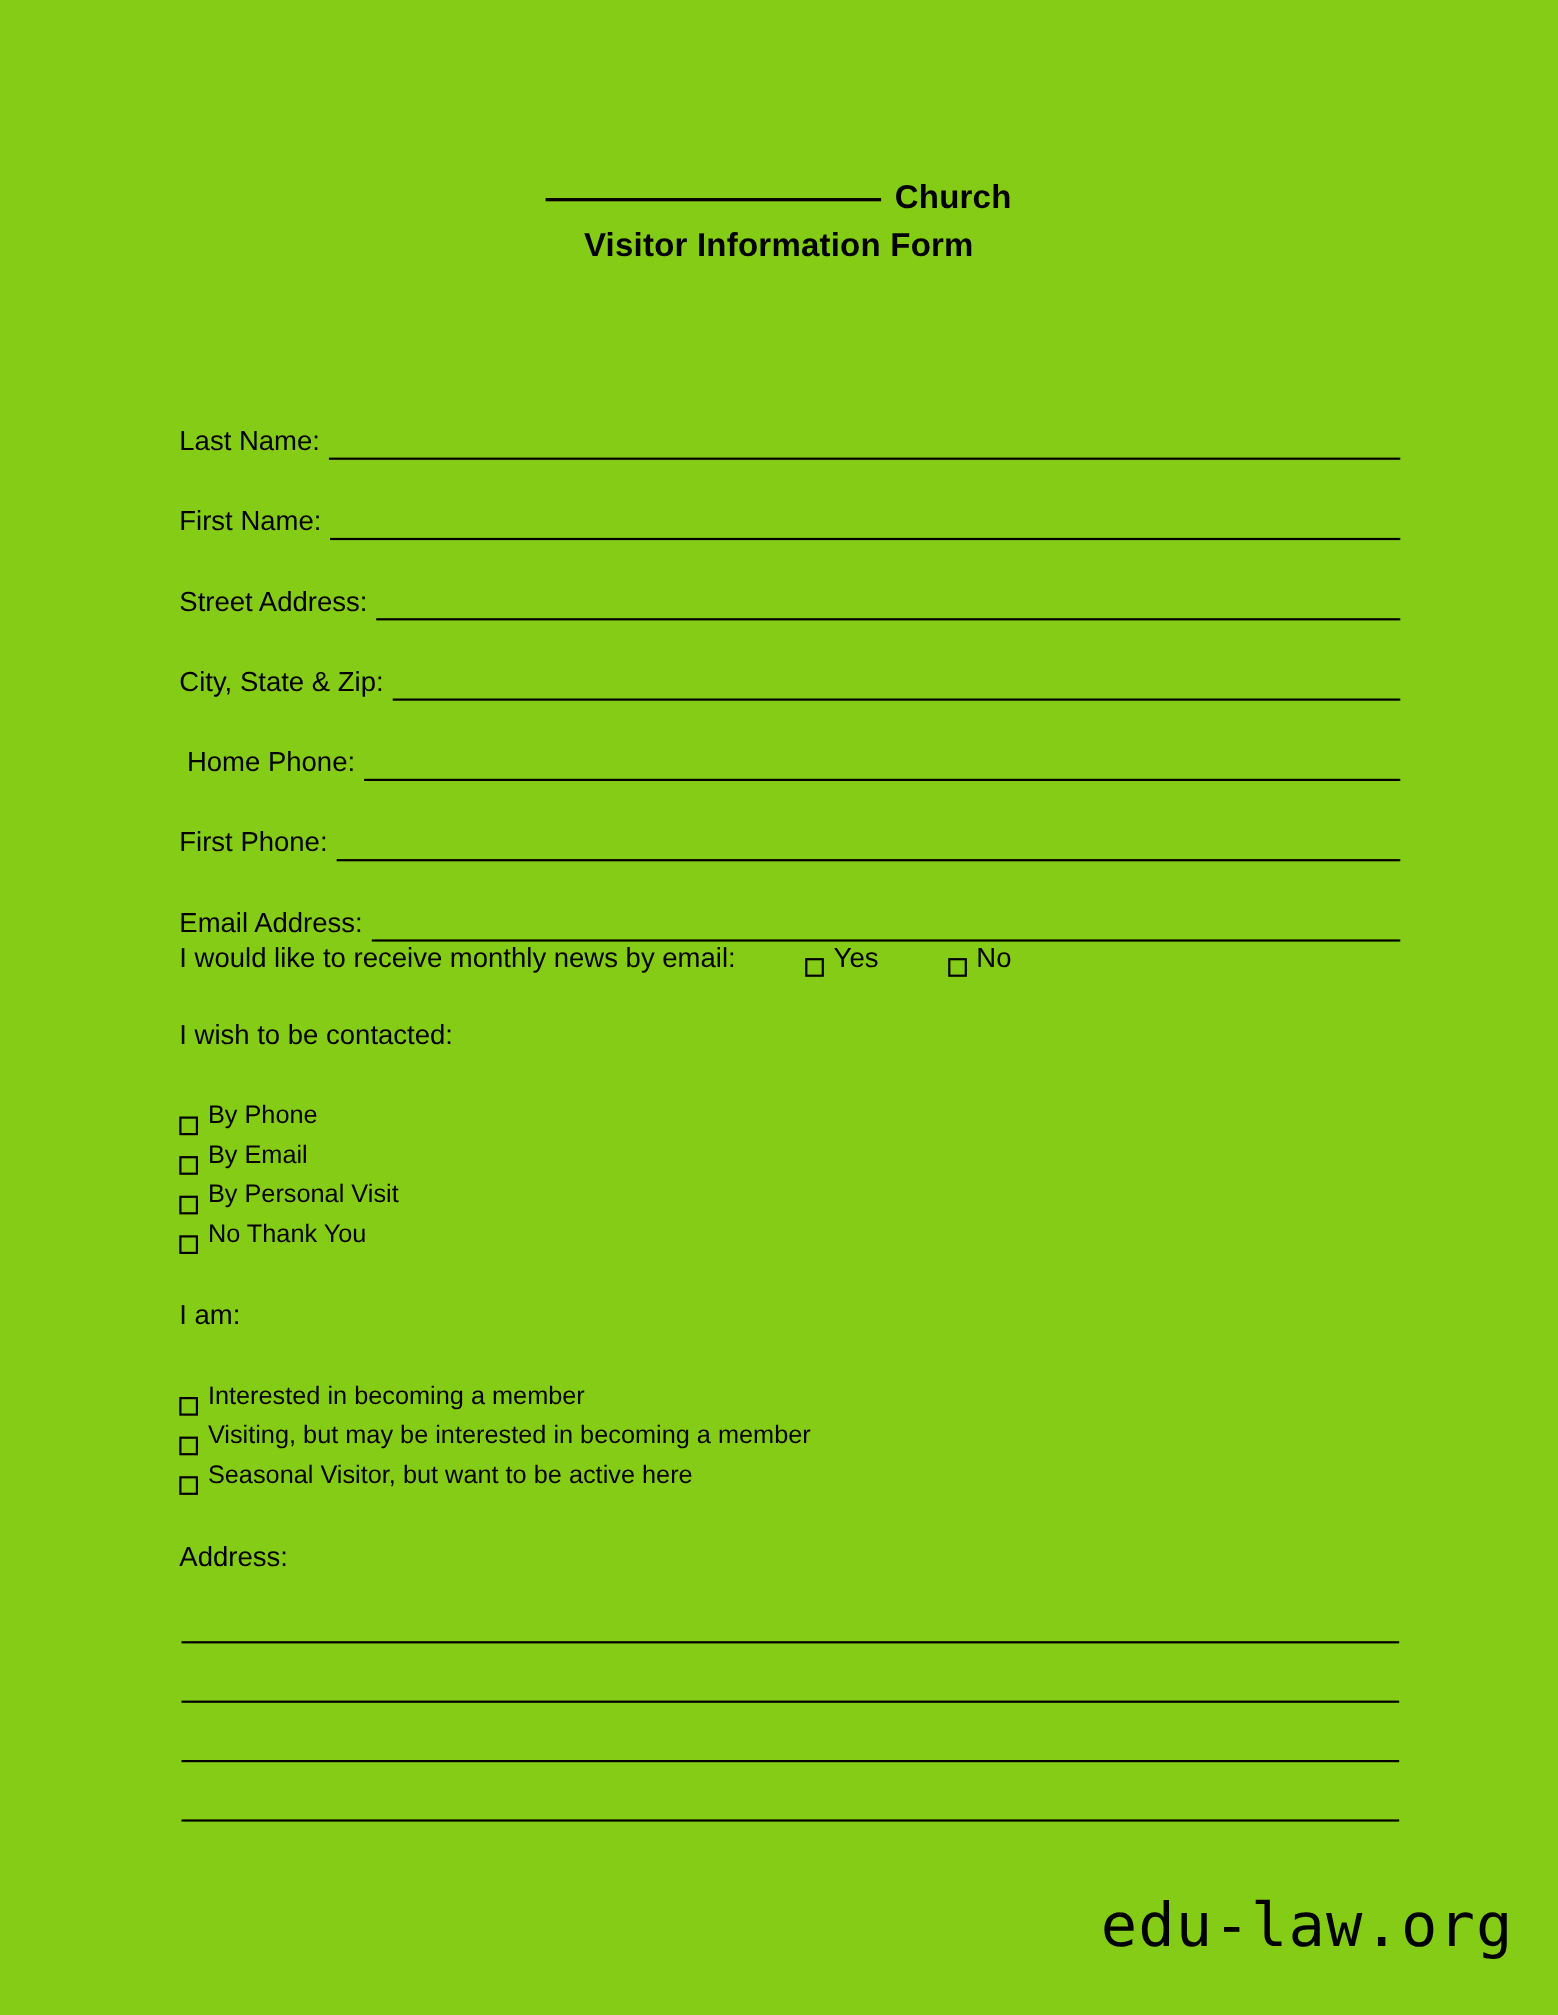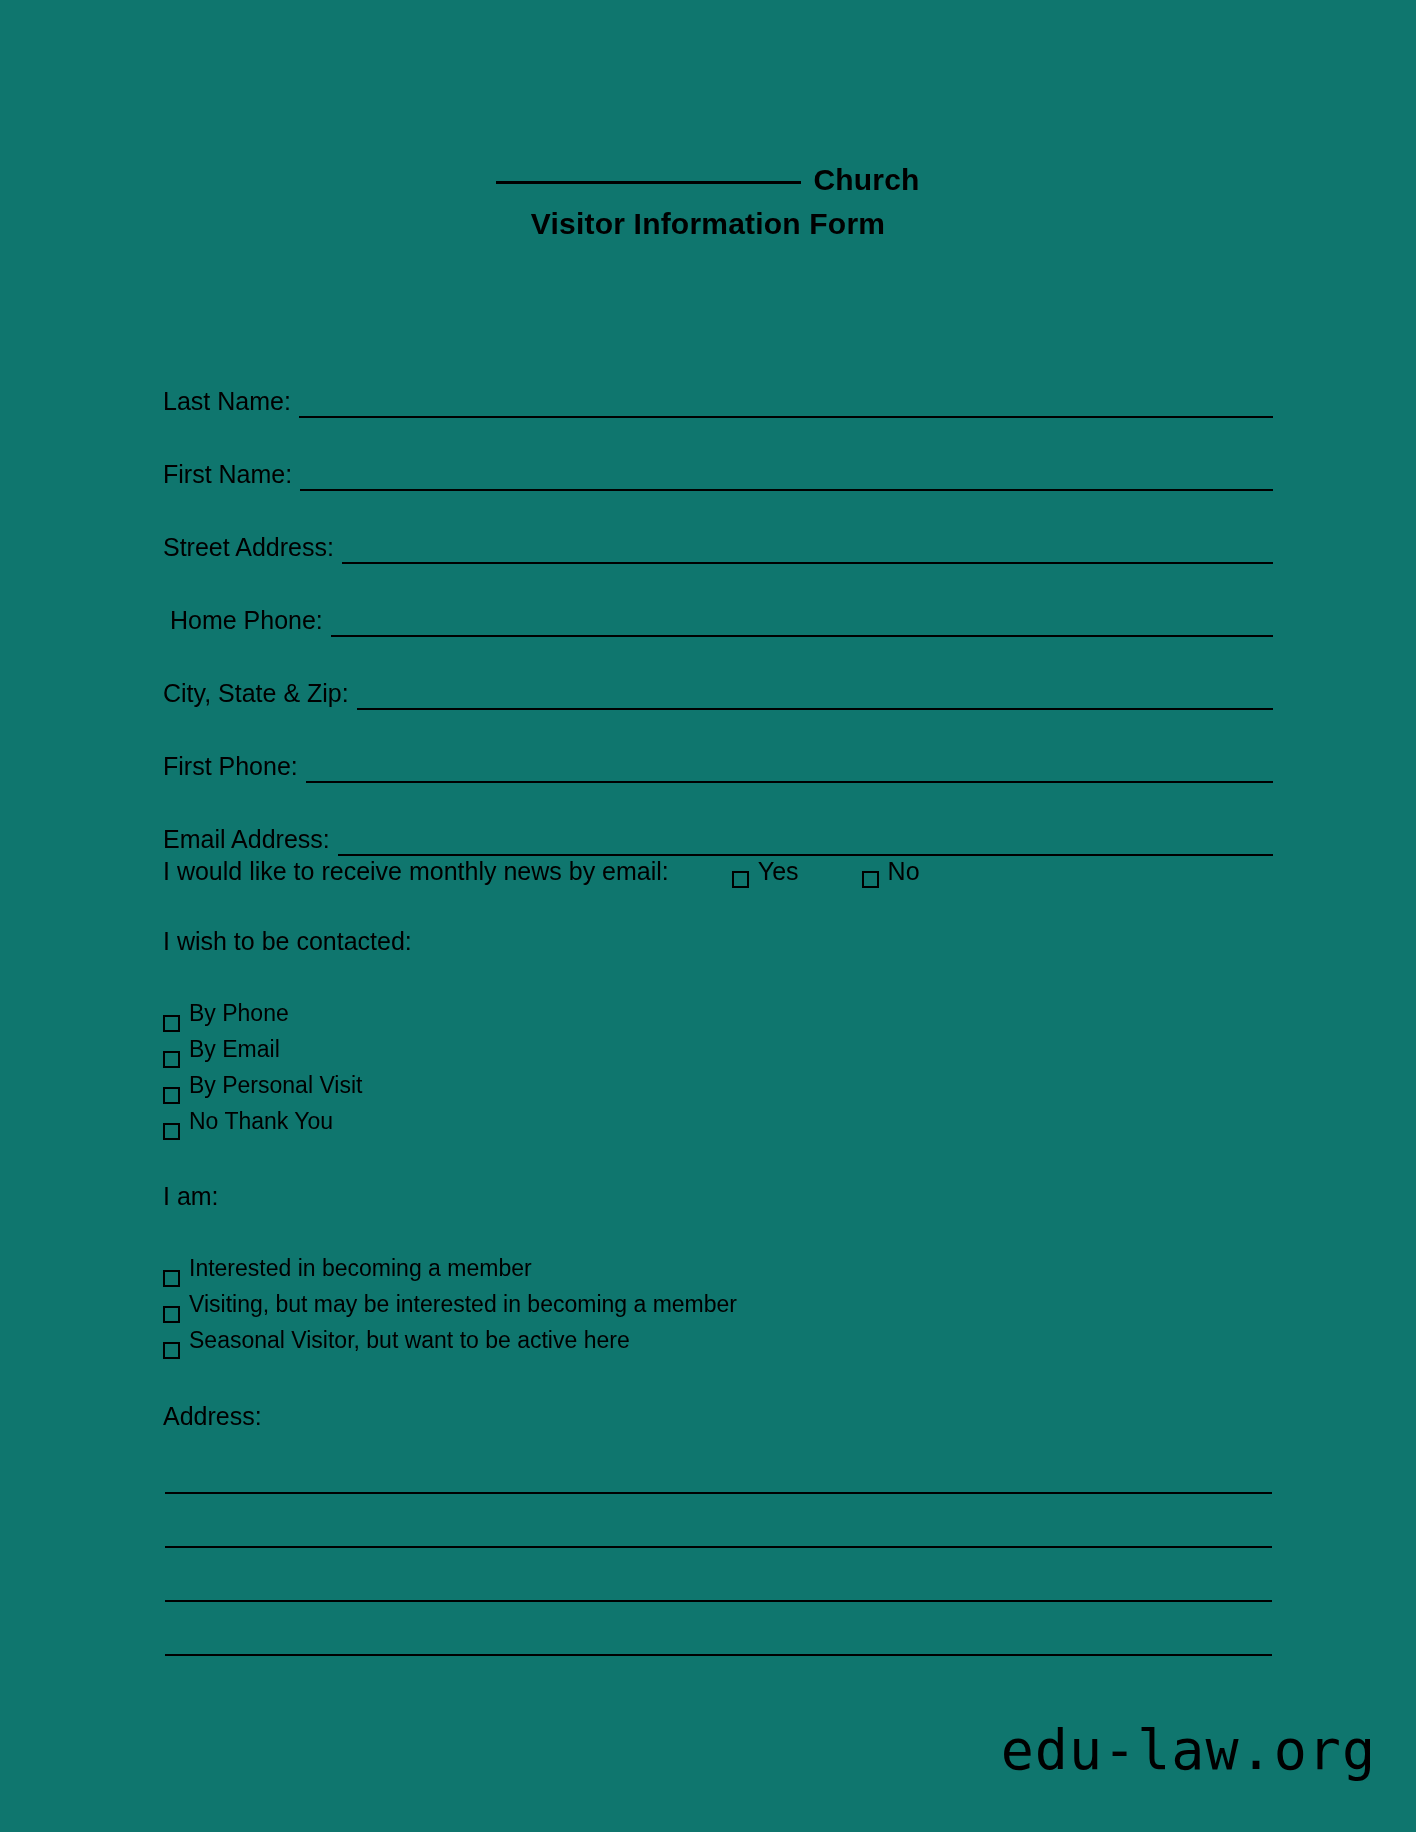--- a/index.html
+++ b/index.html
@@ -14,21 +14,21 @@
     color: #000000;
     position: relative;
     overflow: hidden;
   }
 
   .page {
     position: absolute;
     left: 0; top: 0;
     width: 1416px;
     height: 1832px;
-    background: #0f766e;
+    background: #84cc16;
   }
 
   
   .header {
     position: absolute;
     left: 0;
     top: 160px;
     width: 1416px;
     text-align: center;
   }
@@ -189,26 +189,26 @@
       <span class="field-label">First Name:</span>
       <span class="field-rule"></span>
     </div>
 
     <div class="field-row">
       <span class="field-label">Street Address:</span>
       <span class="field-rule"></span>
     </div>
 
     <div class="field-row">
+      <span class="field-label">City, State &amp; Zip:</span>
+      <span class="field-rule"></span>
+    </div>
+
+    <div class="field-row">
       <span class="field-label"> Home Phone:</span>
-      <span class="field-rule"></span>
-    </div>
-
-    <div class="field-row">
-      <span class="field-label">City, State &amp; Zip:</span>
       <span class="field-rule"></span>
     </div>
 
     <div class="field-row">
       <span class="field-label">First Phone:</span>
       <span class="field-rule"></span>
     </div>
 
     <div class="field-row">
       <span class="field-label">Email Address:</span>

